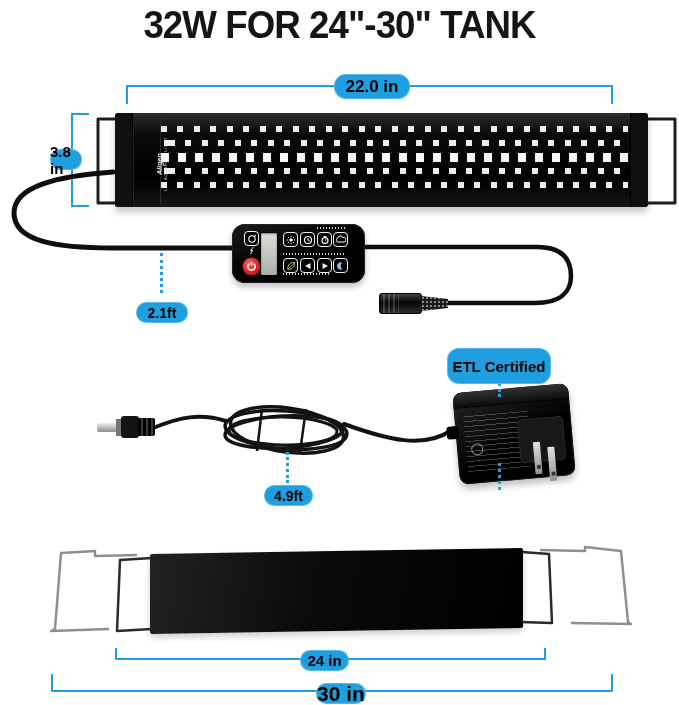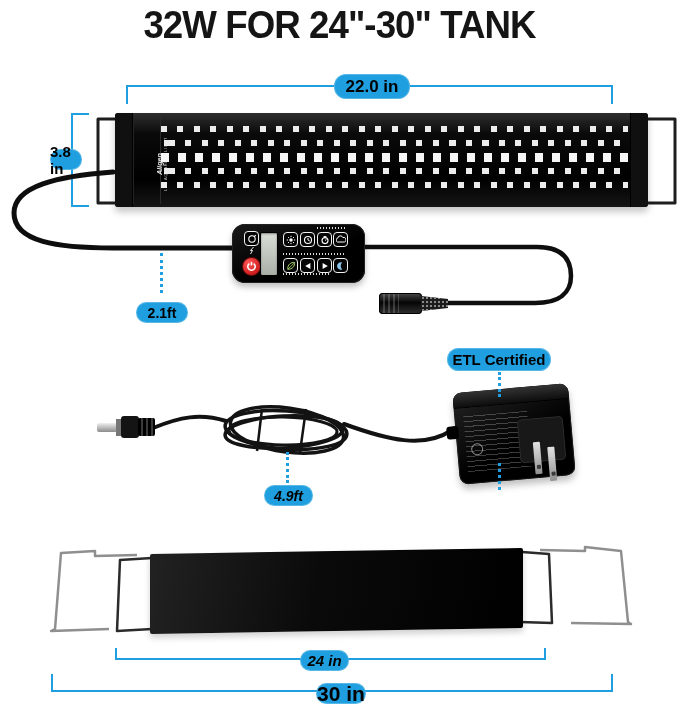--- a/index.html
+++ b/index.html
@@ -233,24 +233,24 @@
   </div>
 
   <div class="slab"></div>
 
   <div class="pill" style="left:334px;top:74px;width:76px;height:25px;font-size:17px;">22.0 in</div>
   <div class="pill" style="left:50px;top:149px;width:32px;height:21px;font-size:15px;">3.8 in</div>
 
   <div class="leader" style="left:160px;top:253px;height:40px;"></div>
   <div class="pill" style="left:136px;top:294px;width:52px;height:21px;font-size:14px;margin-top:8px;">2.1ft</div>
 
-  <div class="pill" style="left:447px;top:348px;width:104px;height:23px;font-size:15px;">ETL Certified</div>
+  <div class="pill" style="left:447px;top:348px;width:104px;height:36px;font-size:15px;">ETL Certified</div>
   <div class="leader" style="left:498px;top:372px;height:25px;"></div>
 
   <div class="leader" style="left:286px;top:452px;height:31px;"></div>
-  <div class="pill" style="left:264px;top:485px;width:49px;height:21px;font-size:14px;font-style:italic;">4.9ft</div>
+  <div class="pill" style="left:264px;top:485px;width:49px;height:21px;font-size:14px;">4.9ft</div>
 
   <div class="leader" style="left:498px;top:463px;height:27px;"></div>
 
-  <div class="pill" style="left:300px;top:650px;width:49px;height:21px;font-size:15px;font-style:italic;">24 in</div>
+  <div class="pill" style="left:300px;top:650px;width:49px;height:21px;font-size:15px;">24 in</div>
   <div class="pill" style="left:316px;top:683px;width:50px;height:21px;font-size:21px;">30 in</div>
 
 </div>
 
 </body></html>

